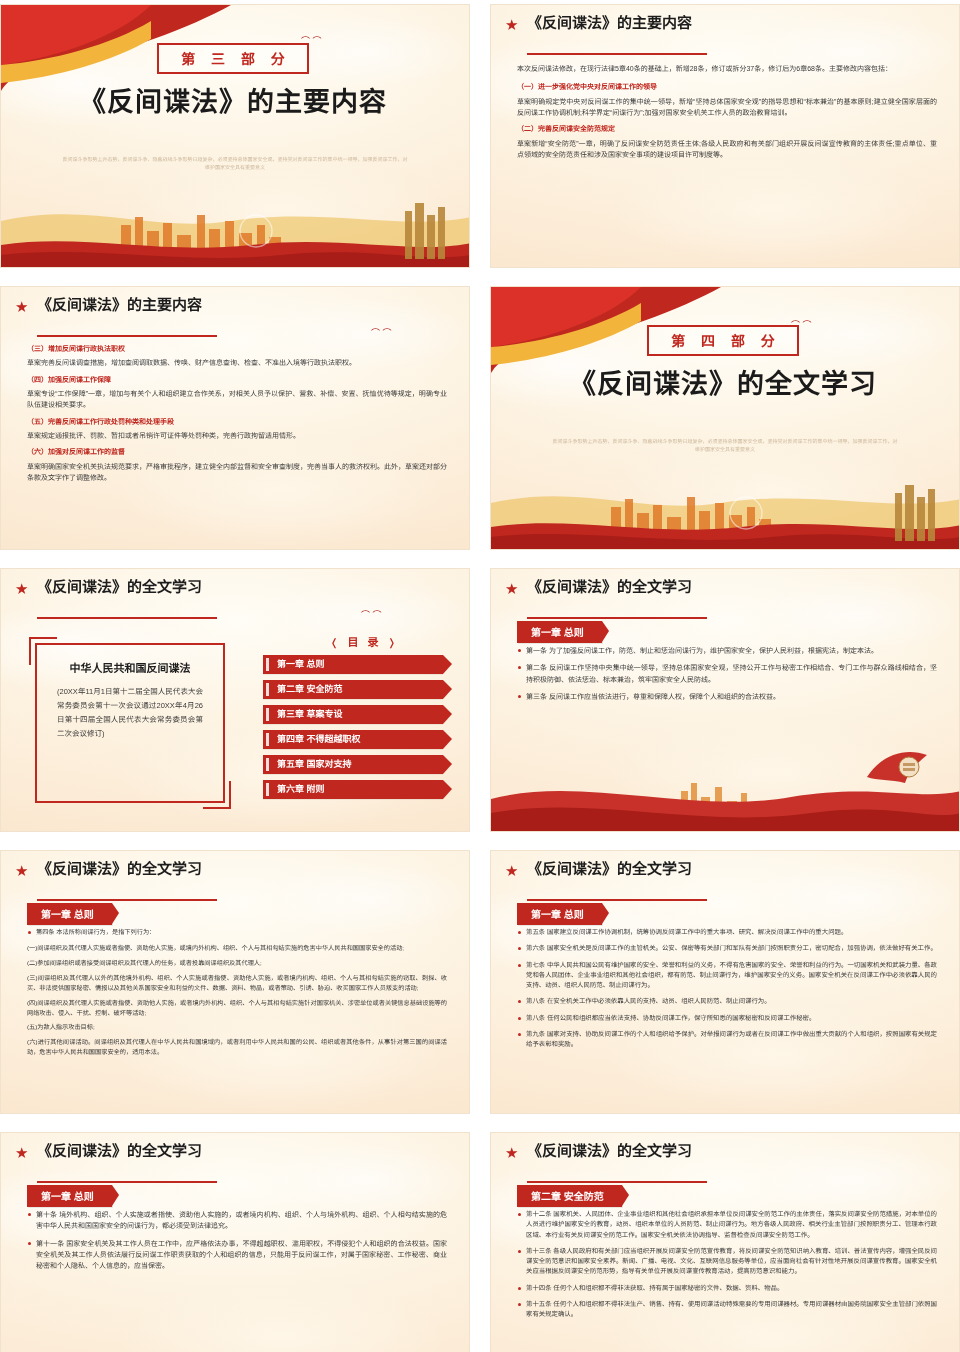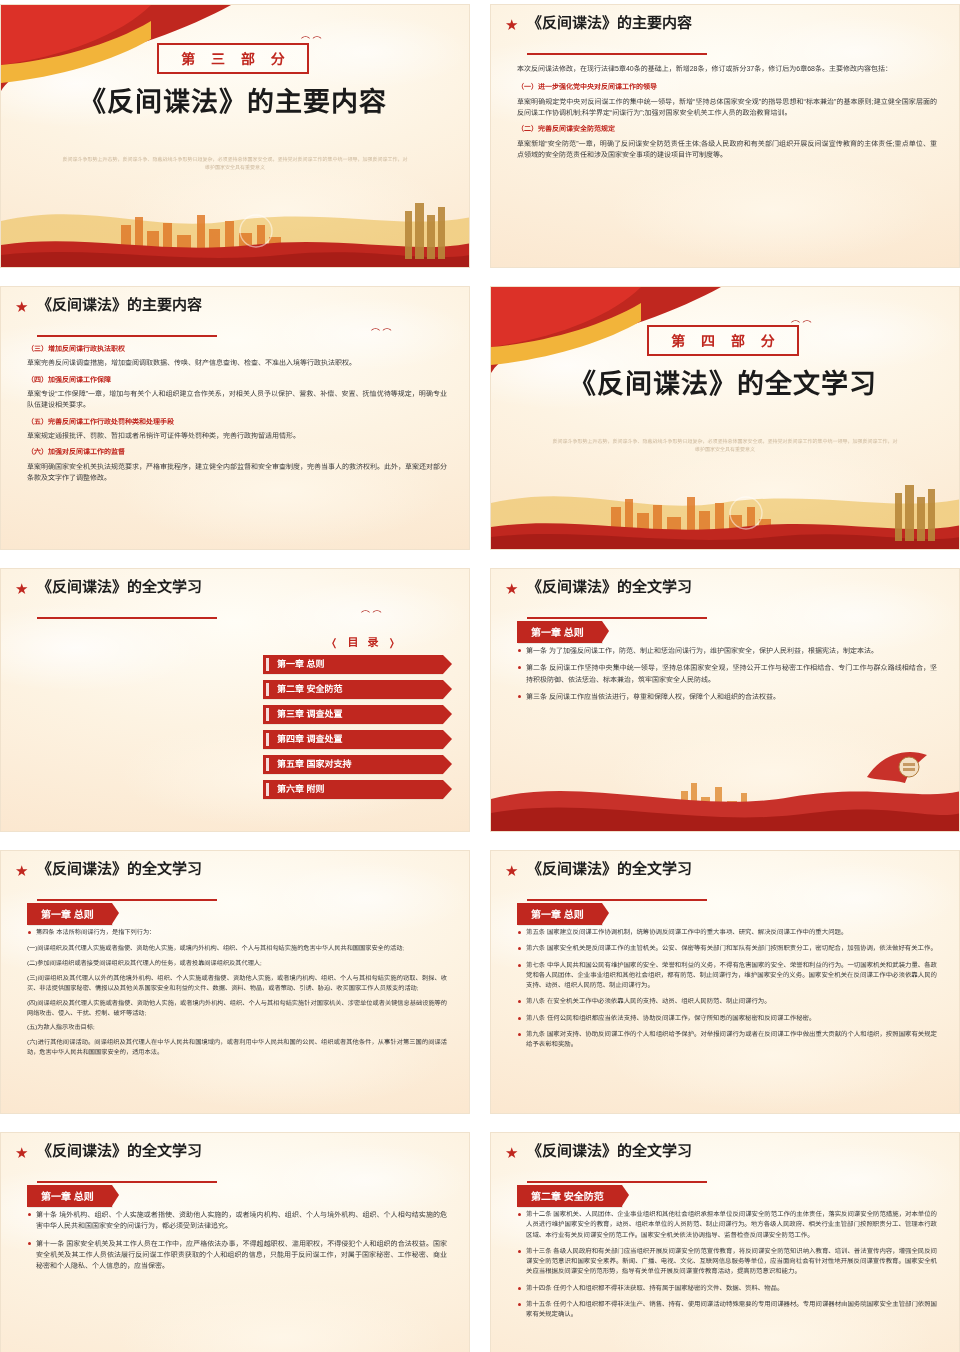--- a/index.html
+++ b/index.html
@@ -284,31 +284,36 @@
   </div>
 
   <div class="slide">
     <div class="head">
       <span class="star">★</span>
       <div class="htxt">《反间谍法》的全文学习</div>
       <div class="underline"></div>
     </div>
     <div class="birds" style="left:360px;top:36px;">︵ ︵</div>
 
+    <div class="toc-left">
+      <div class="frame"></div>
+      <div class="law-title">中华人民共和国反间谍法</div>
+      <div class="law-meta">(20XX年11月1日第十二届全国人民代表大会常务委员会第十一次会议通过20XX年4月26日第十四届全国人民代表大会常务委员会第二次会议修订)</div>
+    </div>
 
     <div class="toc-head">
       <span class="wing">❬</span>
       <span>目 录</span>
       <span class="wing">❭</span>
     </div>
     <div class="toc-list">
       <div class="toc-item"><span class="num-bar"></span><span>第一章 总则</span></div>
       <div class="toc-item"><span class="num-bar"></span><span>第二章 安全防范</span></div>
-      <div class="toc-item"><span class="num-bar"></span><span>第三章 调查处置</span></div>
-      <div class="toc-item"><span class="num-bar"></span><span>第四章 调查处置</span></div>
+      <div class="toc-item"><span class="num-bar"></span><span>第三章 草案专设</span></div>
+      <div class="toc-item"><span class="num-bar"></span><span>第四章 不得超越职权</span></div>
       <div class="toc-item"><span class="num-bar"></span><span>第五章 国家对支持</span></div>
       <div class="toc-item"><span class="num-bar"></span><span>第六章 附则</span></div>
     </div>
   </div>
 
   <div class="slide">
     <div class="head">
       <span class="star">★</span>
       <div class="htxt">《反间谍法》的全文学习</div>
       <div class="underline"></div>

